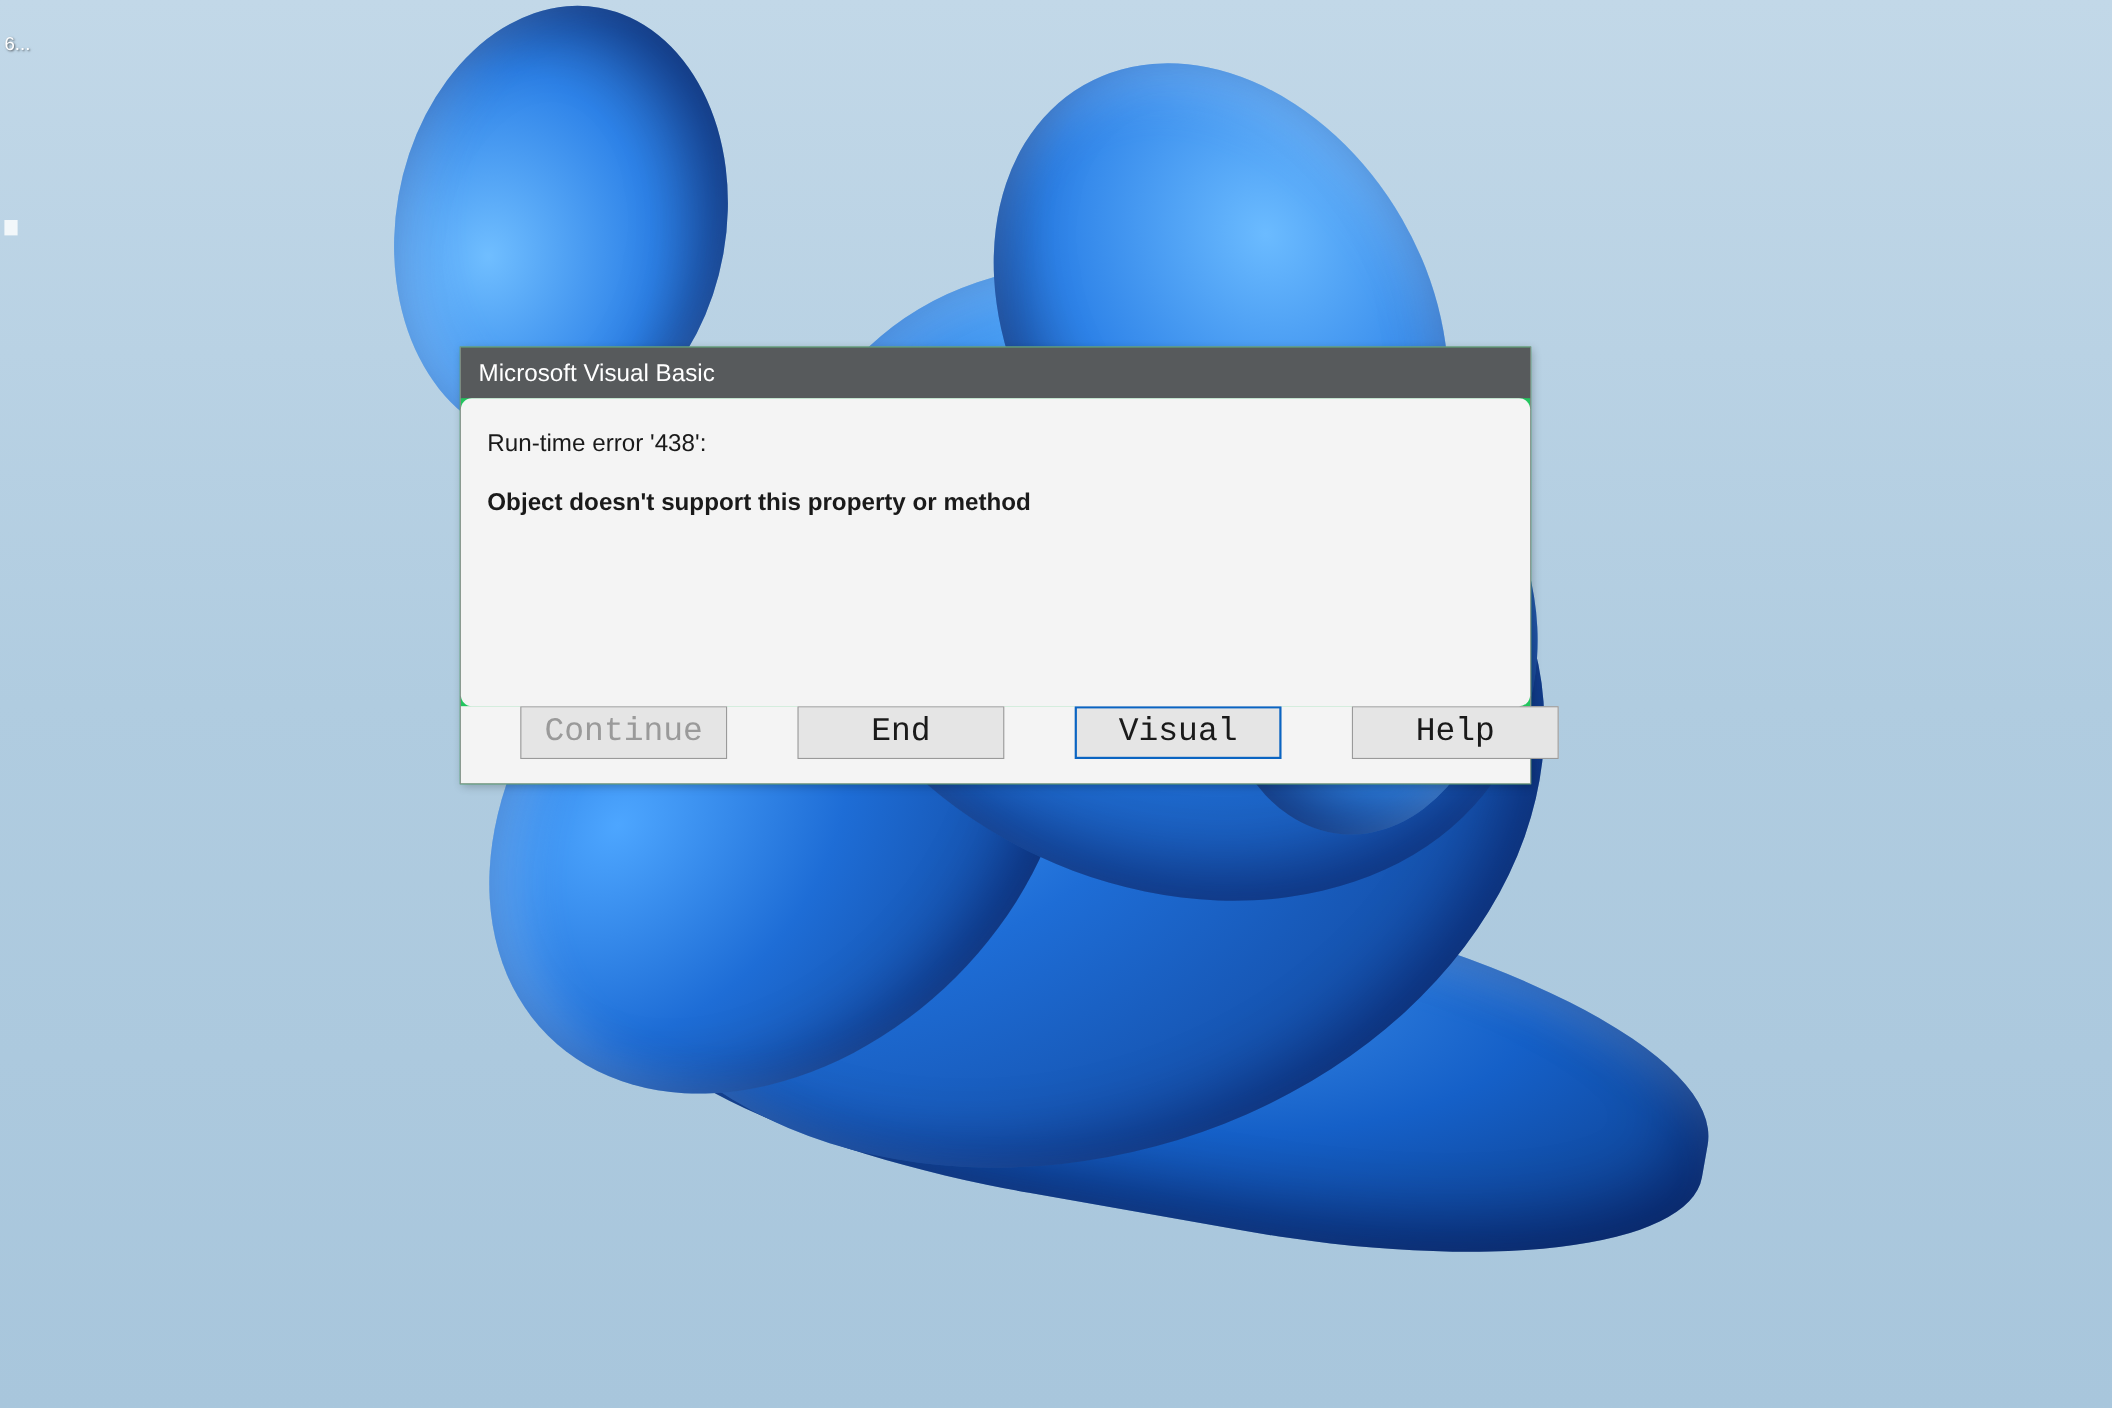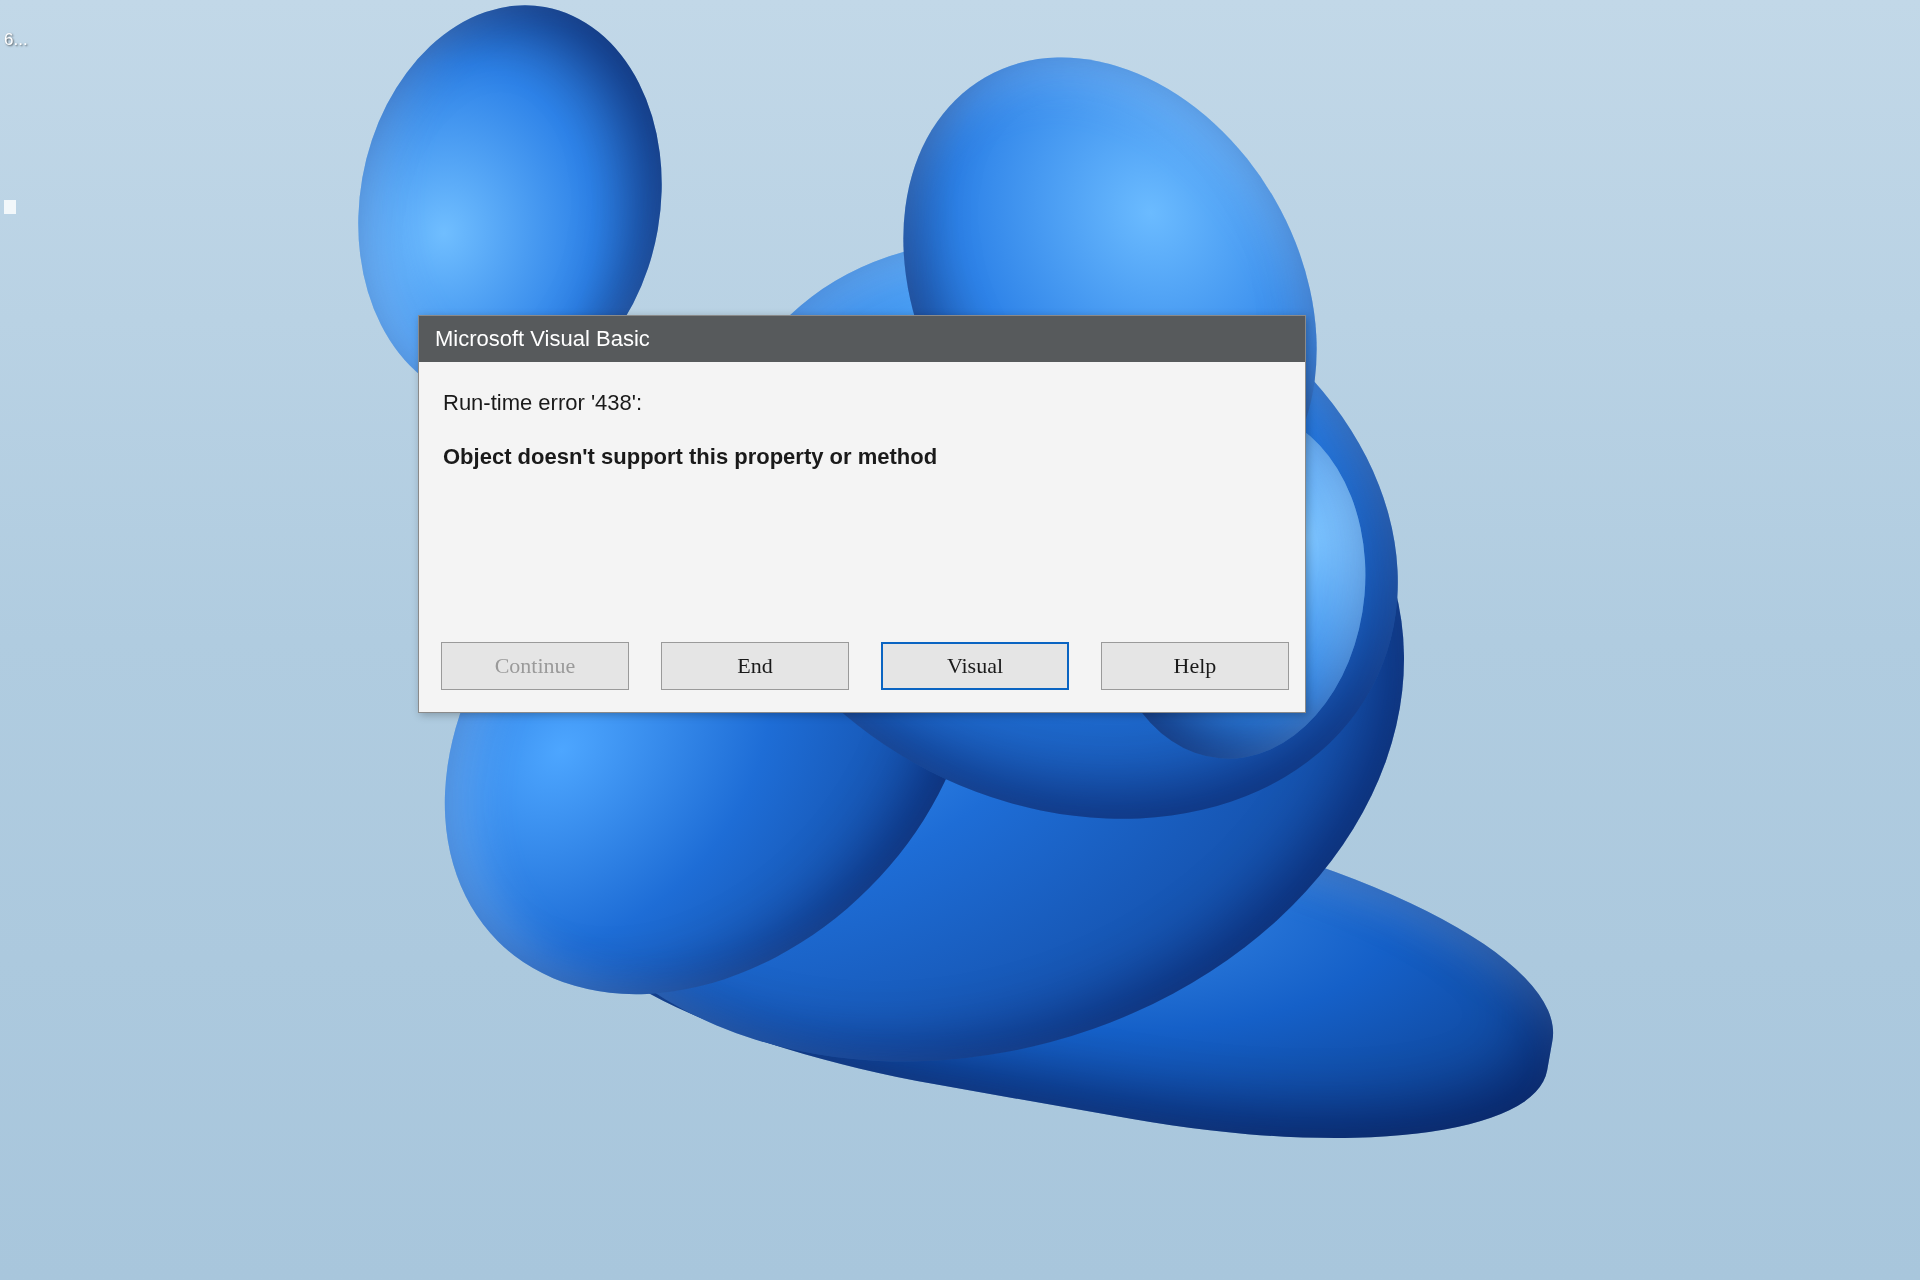--- a/index.html
+++ b/index.html
@@ -67,39 +67,40 @@
       height: 14px;
       background: #fff;
       opacity: 0.8;
     }
     
     
     .dialog {
       position: absolute;
       left: 418px;
       top: 315px;
-      width: 888px;
+      width: 974px;
       background: #22c55e;
       border: 1px solid #8a8a8a;
       box-shadow: 2px 2px 8px rgba(0,0,0,0.25);
     }
     
     .titlebar {
       background: #575a5c;
       color: #fff;
       padding: 10px 16px;
       font-size: 22px;
       font-weight: 400;
     }
     
     .dialog-body {
       padding: 28px 24px 20px 24px;
       background: #f4f4f4;
       min-height: 280px;
       position: relative;
+      border-radius: 10px;
     }
     
     .error-heading {
       font-size: 22px;
       color: #1a1a1a;
       margin-bottom: 28px;
     }
     
     .error-message {
       font-size: 22px;
@@ -113,24 +114,25 @@
       padding: 0 22px 22px 22px;
       background: #f4f4f4;
     }
     
     .dlg-button {
       flex: 0 0 auto;
       width: 188px;
       height: 48px;
       background: #e5e5e5;
       border: 1px solid #9a9a9a;
-      font-size: 22px;
-      font-family: Liberation Serif, serif;
+      font-size: 30px;
+      font-family: Liberation Mono, monospace;
       color: #1a1a1a;
       cursor: pointer;
+      margin-left: 32px;
     }
     
     .dlg-button:disabled {
       color: #9a9a9a;
       cursor: default;
     }
     
     .dlg-button.default {
       border: 2px solid #0a64c2;
     }

